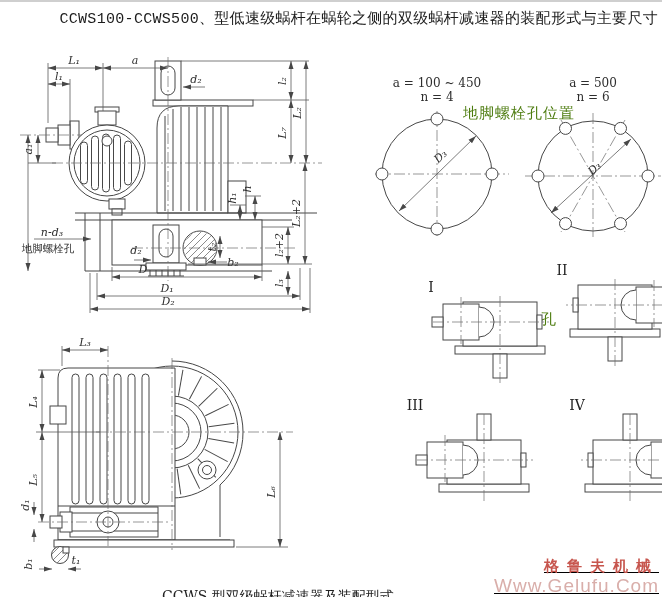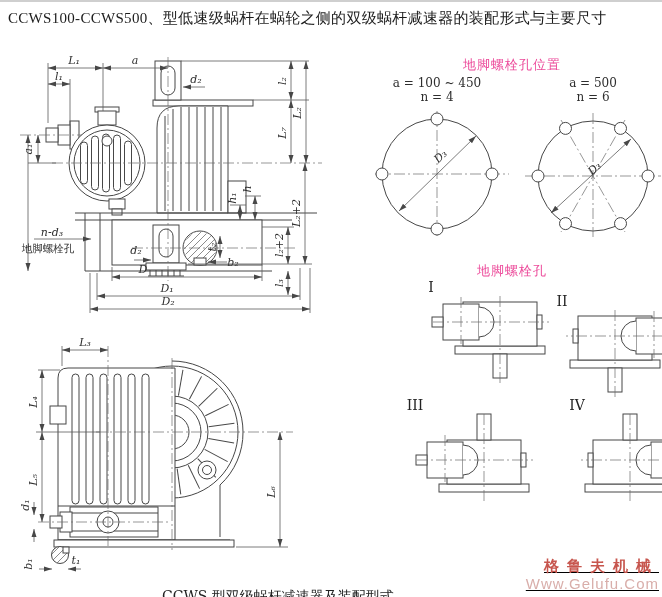--- a/index.html
+++ b/index.html
@@ -1,28 +1,28 @@
 <!DOCTYPE html>
 <html><head>
 <meta charset="utf-8">
 <style>
   html,body{margin:0;padding:0;}
   body{width:662px;height:597px;position:relative;background:#fff;overflow:hidden;
        font-family:"Liberation Sans",sans-serif;}
   .topbar{position:absolute;left:0;top:0;width:662px;height:2px;background:#cfcfcf;}
   .title{position:absolute;left:8px;top:9px;width:650px;font-size:15px;color:#1c1c1c;
-         letter-spacing:0.3px;font-family:Liberation Serif, serif;}
-  .cjk-head{position:absolute;font-size:13px;color:#ec4899;letter-spacing:1px;
-            font-family:"DejaVu Sans",sans-serif;}
+         letter-spacing:0.3px;font-family:Liberation Mono, monospace;text-align:right;}
+  .cjk-head{position:absolute;font-size:15px;color:#4d7c0f;letter-spacing:1px;
+            font-family:"DejaVu Sans",sans-serif;margin-top:48px;}
   .caption{position:absolute;left:162px;top:588px;width:300px;text-align:left;
            font-size:14px;color:#222;font-family:"DejaVu Serif",serif;}
   .wm{position:absolute;right:3px;top:557px;text-align:right;line-height:1.2;text-decoration:underline;}
   .wm .l1{color:#c7564e;font-weight:bold;font-size:15px;letter-spacing:8px;
           font-family:"DejaVu Sans",sans-serif;}
-  .wm .l2{color:#d9aeaa;font-size:15px;letter-spacing:1px;
+  .wm .l2{color:#d9aeaa;font-size:19px;letter-spacing:1px;
           font-family:"Liberation Sans",sans-serif;}
   svg{position:absolute;overflow:visible;}
   .ln{fill:none;stroke:#474747;stroke-width:1;}
   .fl{fill:#fff;stroke:#474747;stroke-width:1;}
   .thin{fill:none;stroke:#5a5a5a;stroke-width:0.7;}
   .dim{fill:none;stroke:#5a5a5a;stroke-width:0.8;}
   .cl{fill:none;stroke:#6a6a6a;stroke-width:0.7;stroke-dasharray:11 3 2 3;}
   .dtx{font:italic 11px "DejaVu Serif",serif;fill:#2e2e2e;}
   .btx{font:12px "DejaVu Serif",serif;fill:#2e2e2e;}
   .ntx{font:10.5px "DejaVu Sans",sans-serif;fill:#2e2e2e;}
@@ -242,21 +242,21 @@
         <path d="M48 13 A15 15 0 0 1 48 43" class="fl"></path>
         <rect x="1" y="23" width="11" height="10" class="fl"></rect>
         <rect x="106" y="21" width="5" height="14" class="fl"></rect>
         <rect x="62" y="60" width="14" height="24" class="fl"></rect>
         <line x1="2" y1="28" x2="118" y2="28" class="cl"></line>
         <line x1="69" y1="2" x2="69" y2="92" class="cl"></line>
         <line x1="30" y1="3" x2="30" y2="50" class="cl"></line>
       </g>
     </svg>
 </div>
-<div class="variant" style="left:501px;top:293px">
+<div class="variant" style="left:501px;top:262px">
   <div class="vlabel">II</div>
   <svg class="variant-svg" width="122" height="96" viewBox="0 0 122 96">
       <g transform="translate(122 0) scale(-1 1)">
         <rect x="24" y="52" width="90" height="8" class="fl"></rect>
         <rect x="32" y="8" width="74" height="44" class="fl"></rect>
         <rect x="12" y="10" width="36" height="36" class="fl"></rect>
         <path d="M48 13 A15 15 0 0 1 48 43" class="fl"></path>
         <rect x="1" y="23" width="11" height="10" class="fl"></rect>
         <rect x="106" y="21" width="5" height="14" class="fl"></rect>
         <rect x="62" y="60" width="14" height="24" class="fl"></rect>

